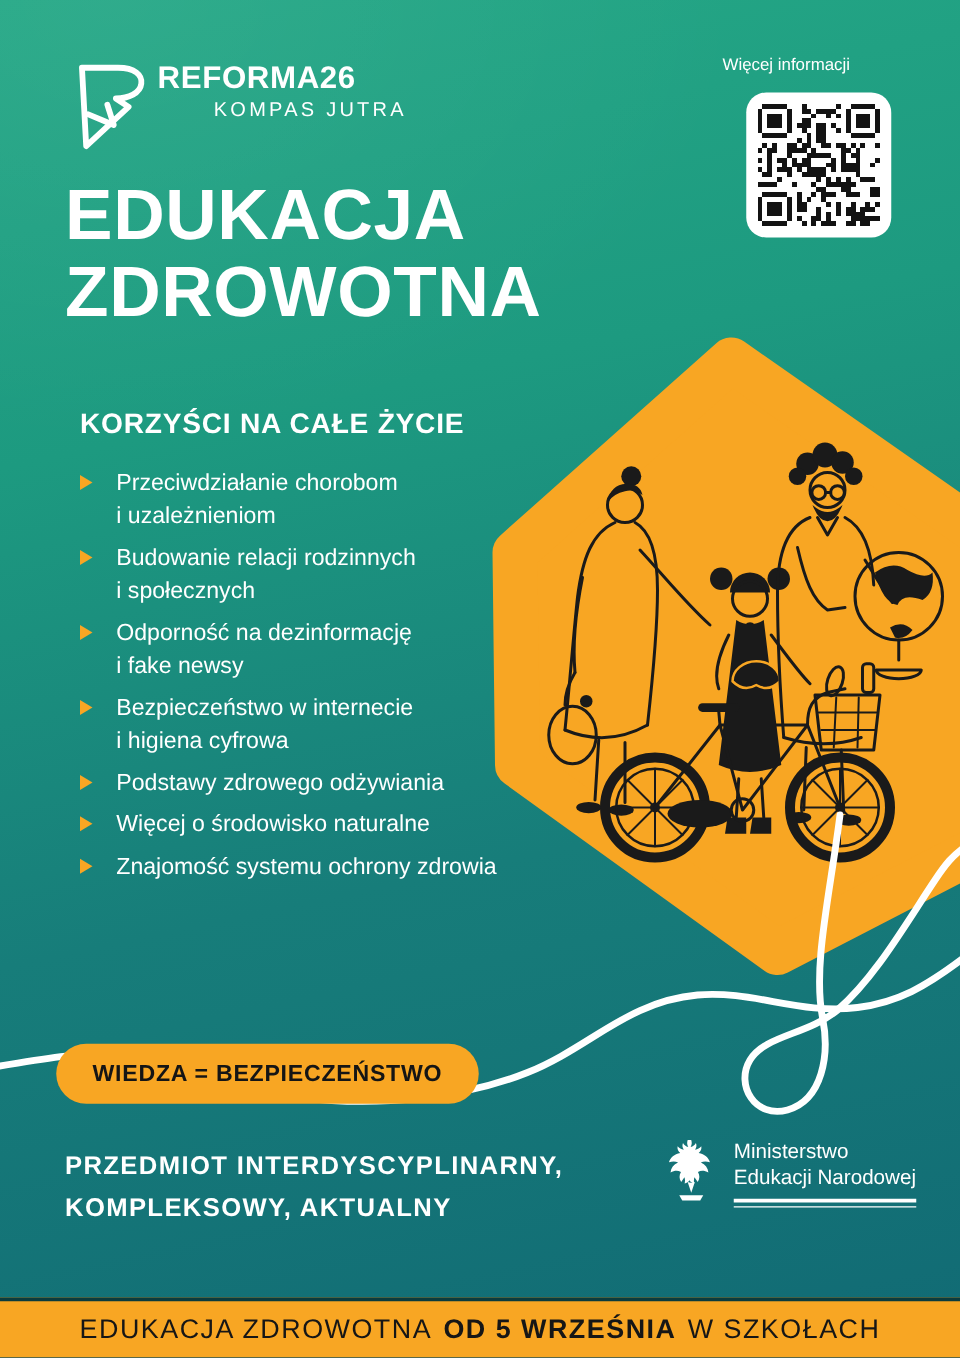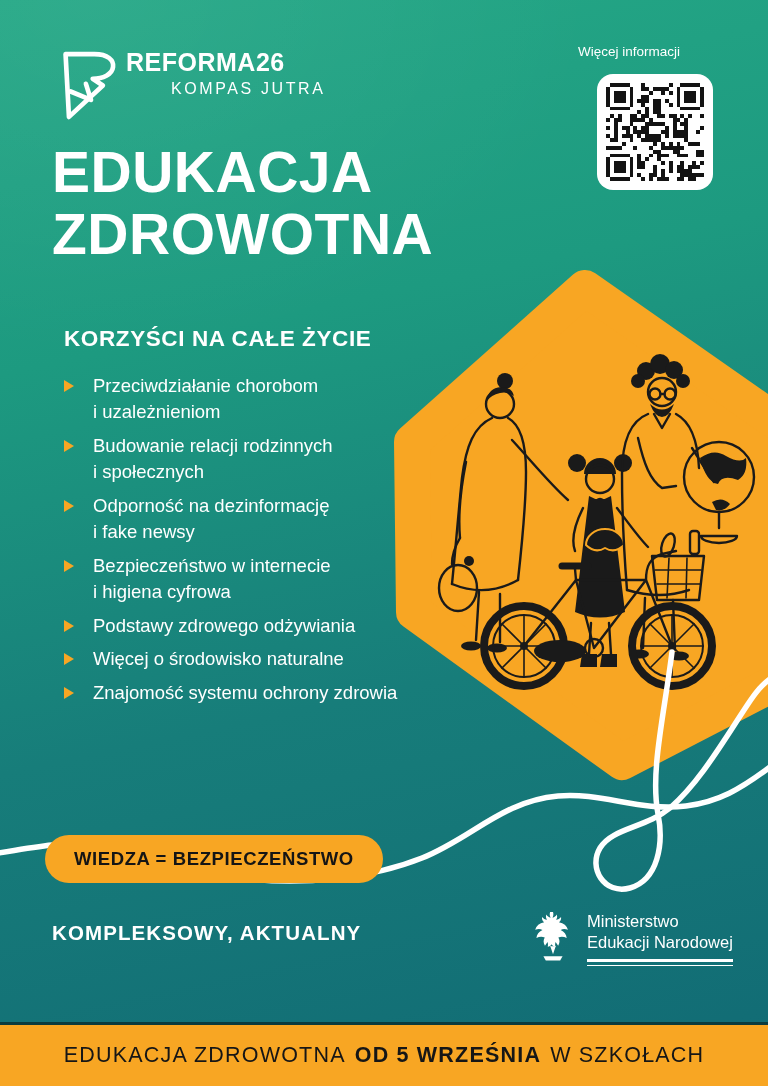--- a/index.html
+++ b/index.html
@@ -48,21 +48,21 @@
   .footer-head{left:52px;top:916px;font-size:20.5px;font-weight:800;letter-spacing:1.1px;line-height:1.65;}
 
   
   .ministry{left:530px;top:908px;display:flex;gap:11px;align-items:flex-end;}
   .eagle{width:46px;height:58px;flex:0 0 auto;}
   .ministry-text{font-size:16.5px;font-weight:400;line-height:1.3;}
   .rule{height:3px;background:#fff;margin-top:5px;}
   .rule.thin{height:1.5px;margin-top:3px;}
 
   
-  .bottom-bar{position:absolute;left:0;right:0;bottom:0;height:64px;z-index:2;
+  .bottom-bar{position:absolute;left:0;right:0;bottom:0;height:48px;z-index:2;
     background:var(--accent);border-top:3px solid #0b3b3d;
     display:flex;align-items:center;justify-content:center;
     color:#161616;font-size:21.5px;font-weight:500;letter-spacing:1.2px;}
   .bottom-bar .b{font-weight:800;}
   .bottom-bar span + span{margin-left:.42em;}
 </style>
 </head>
 <body>
 
 <div class="poster">
@@ -213,20 +213,21 @@
       <li>
           <span class="tri"></span>
           <span class="benefit-text">Znajomość systemu ochrony zdrowia</span>
         </li>
     </ul>
   </div>
 
   <div class="layer badge">WIEDZA = BEZPIECZEŃSTWO</div>
 
   <div class="layer footer-head">
+    <div>PRZEDMIOT INTERDYSCYPLINARNY,</div>
     <div>KOMPLEKSOWY, AKTUALNY</div>
   </div>
 
   <div class="layer ministry">
     <svg class="eagle" viewBox="0 0 48 56">
       <path fill="#fff" d="M24 2c.7 2.2.5 4-.5 5.8 2-.5 3.4-1.6 4.4-3.4.8 2 .5 3.8-.7 5.6 2.2-.3 3.9-1.2 5.2-2.9.4 2.2-.4 4-2.2 5.6 5 1 8.2 3.6 9.4 7.8-2.9-1-5.4-1-7.6.2 3.8 1.7 5.9 4.5 6.3 8.4-3.1-1.7-6-1.9-8.7-.5 1.6 2.8 1.6 5.6-.2 8.4l-2.7-3.9c-.6 1.6-.6 3.3-.2 5.2-1.8-.5-3.1-1.4-4-2.8-.9 1.4-2.2 2.3-4 2.8.4-1.9.4-3.6-.2-5.2l-2.7 3.9c-1.8-2.8-1.8-5.6-.2-8.4-2.7-1.4-5.6-1.2-8.7.5.4-3.9 2.5-6.7 6.3-8.4-2.2-1.2-4.7-1.2-7.6-.2 1.2-4.2 4.4-6.8 9.4-7.8-1.8-1.6-2.6-3.4-2.2-5.6 1.3 1.7 3 2.6 5.2 2.9-1.2-1.8-1.5-3.6-.7-5.6 1 1.8 2.4 2.9 4.4 3.4-1-1.8-1.2-3.6-.5-5.8z"></path>
       <path fill="#fff" d="M21 37l3 9 3-9c-2 .8-4 .8-6 0z"></path>
       <path fill="#fff" d="M14 48h20l-2.5 4.5h-15z"></path>
     </svg>
     <div class="ministry-text">

